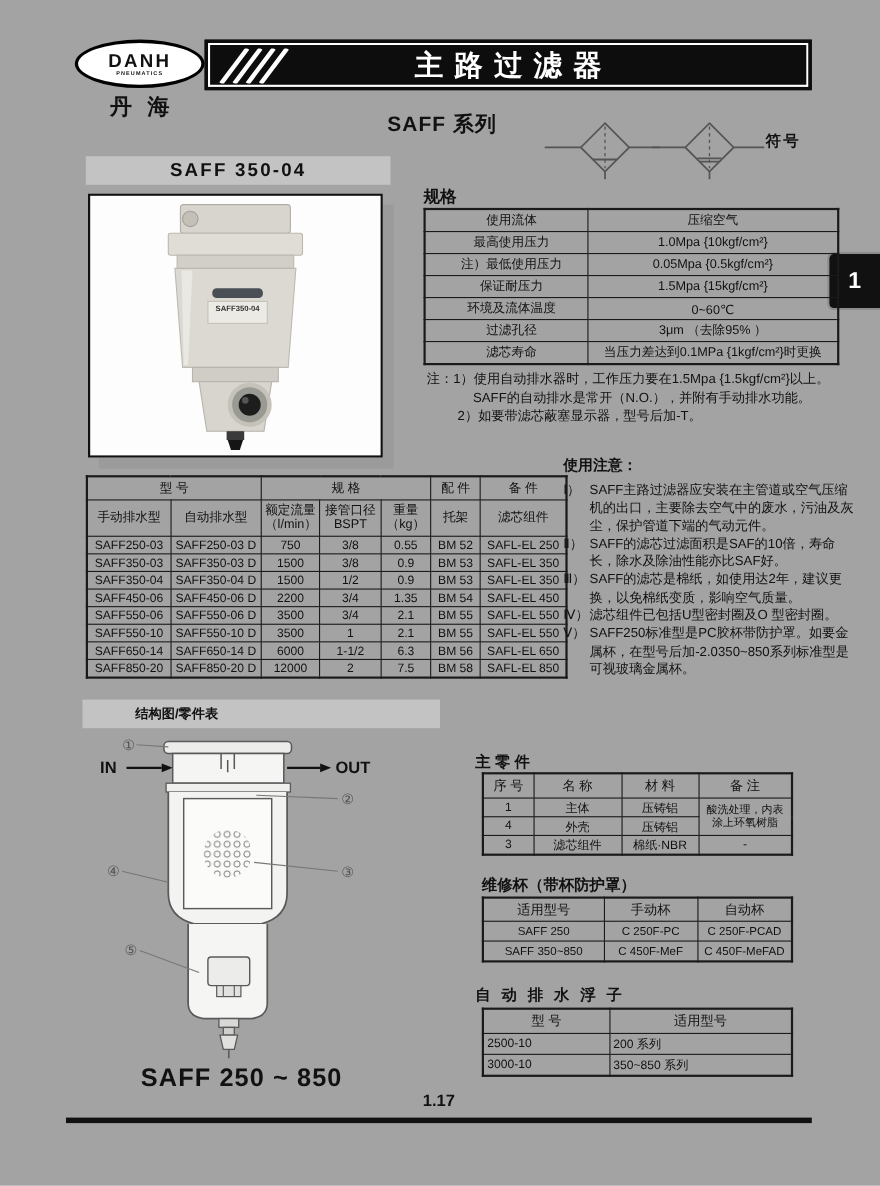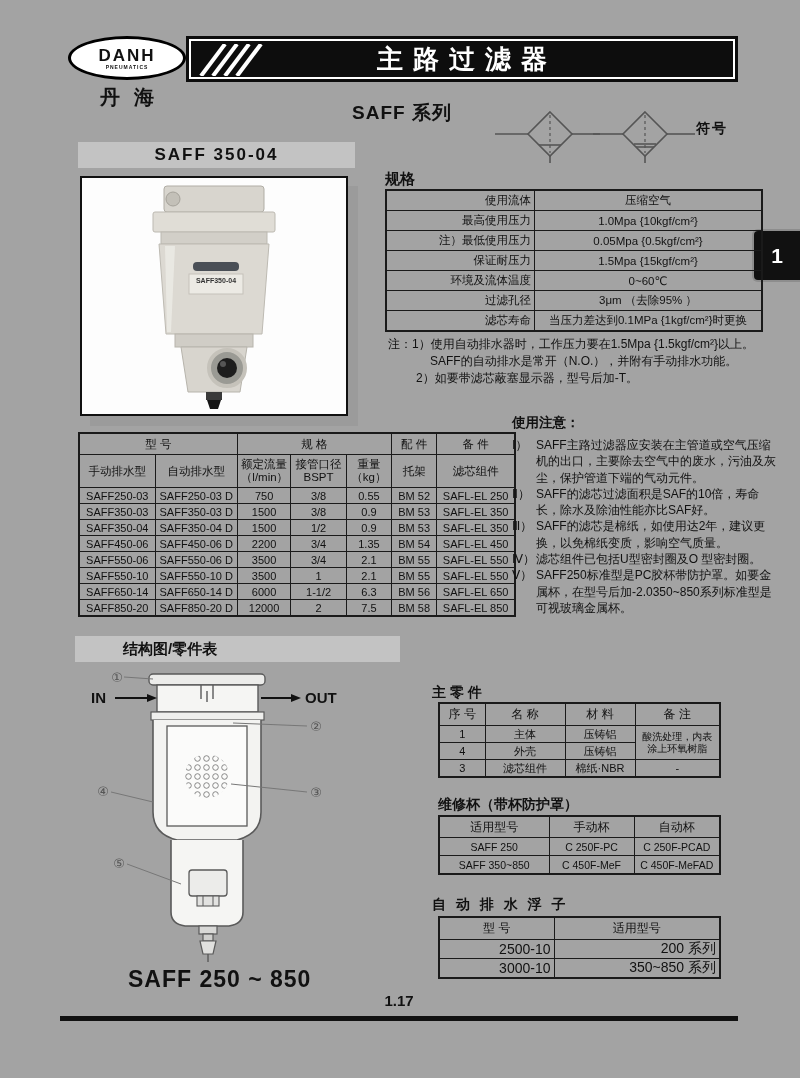--- a/index.html
+++ b/index.html
@@ -31,21 +31,21 @@
   .photo-frame{left:80px;top:176px;width:268px;height:240px;background:#fdfdfd;border:2px solid #111;
                box-sizing:border-box;display:flex;align-items:center;justify-content:center;}
 
   
   .specs-heading{left:385px;top:170px;font-size:15px;font-weight:bold;}
   table{border-collapse:collapse;}
   td,th{border:1px solid #1a1a1a;font-weight:normal;padding:0 3px;}
   .specs-table{left:385px;top:189px;}
   .specs-table table{width:378px;border:2px solid #1a1a1a;}
   .specs-table td{height:19px;font-size:11.5px;text-align:center;}
-  .specs-table td.sl{width:132px;text-align:right;padding-left:12px;}
+  .specs-table td.sl{width:132px;text-align:center;padding-left:12px;}
 
   .spec-notes{left:388px;top:336px;width:385px;font-size:12px;line-height:17px;}
   .spec-notes .n2{padding-left:42px;}
   .spec-notes .n3{padding-left:28px;}
 
   
   .model-table{left:78px;top:432px;}
   .model-table table{width:438px;border:2px solid #1a1a1a;table-layout:fixed;}
   .model-table th{font-size:11.5px;white-space:pre-line;line-height:13px;}
   .model-table td{font-size:11px;height:15px;text-align:center;padding:0 1px;}
@@ -55,21 +55,21 @@
 
   
   .usage{left:512px;top:414px;width:264px;}
   .usage-heading{font-size:13.5px;font-weight:bold;margin-bottom:5px;}
   .un-item{display:flex;font-size:12px;line-height:16.3px;}
   .un-no{width:24px;flex:none;}
   .un-text{flex:1;}
 
   
   .section-bar{left:75px;top:636px;width:325px;height:26px;background:#c3c3c3;
-               font-size:15px;font-weight:bold;line-height:26px;padding-left:48px;box-sizing:border-box;}
+               font-size:12px;font-weight:bold;line-height:26px;padding-left:48px;box-sizing:border-box;}
   .diagram{left:85px;top:664px;}
   .diagram-caption{left:128px;top:966px;font-size:23px;font-weight:bold;letter-spacing:1px;}
 
   
   .sub-heading{font-size:14px;font-weight:bold;}
   .parts-heading{left:432px;top:684px;}
   .parts-table{left:438px;top:702px;}
   .parts-table table{width:281px;border:2px solid #1a1a1a;table-layout:fixed;}
   .parts-table th{font-size:12px;height:21px;}
   .parts-table td{font-size:11px;height:16px;text-align:center;}
@@ -80,21 +80,21 @@
   .cup-table{left:438px;top:815px;}
   .cup-table table{width:281px;border:2px solid #1a1a1a;table-layout:fixed;}
   .cup-table th{font-size:12px;height:20px;}
   .cup-table td{font-size:10.5px;height:17px;text-align:center;}
   .k0{width:110px;}.k1{width:85px;}.k2{width:86px;}
 
   .float-heading{left:432px;top:896px;letter-spacing:3px;}
   .float-table{left:438px;top:916px;}
   .float-table table{width:281px;border:2px solid #1a1a1a;table-layout:fixed;}
   .float-table th{font-size:12px;height:21px;}
-  .float-table td{font-size:14px;height:18px;text-align:right;}
+  .float-table td{font-size:11px;height:18px;text-align:left;}
   .f0{width:115px;}.f1{width:166px;}
 
   
   .side-tab{left:752px;top:229px;width:48px;height:53px;background:#111;border:2px solid #8d8d8d;border-right:none;
             border-radius:6px 0 0 6px;box-sizing:border-box;display:flex;align-items:center;justify-content:center;
             color:#fff;font-size:21px;font-weight:bold;}
   .footer-rule{left:60px;top:1016px;width:678px;height:5px;background:#111;}
   .page-number{left:0;top:992px;width:798px;text-align:center;font-size:15px;font-weight:bold;}
 </style>
 </head>

